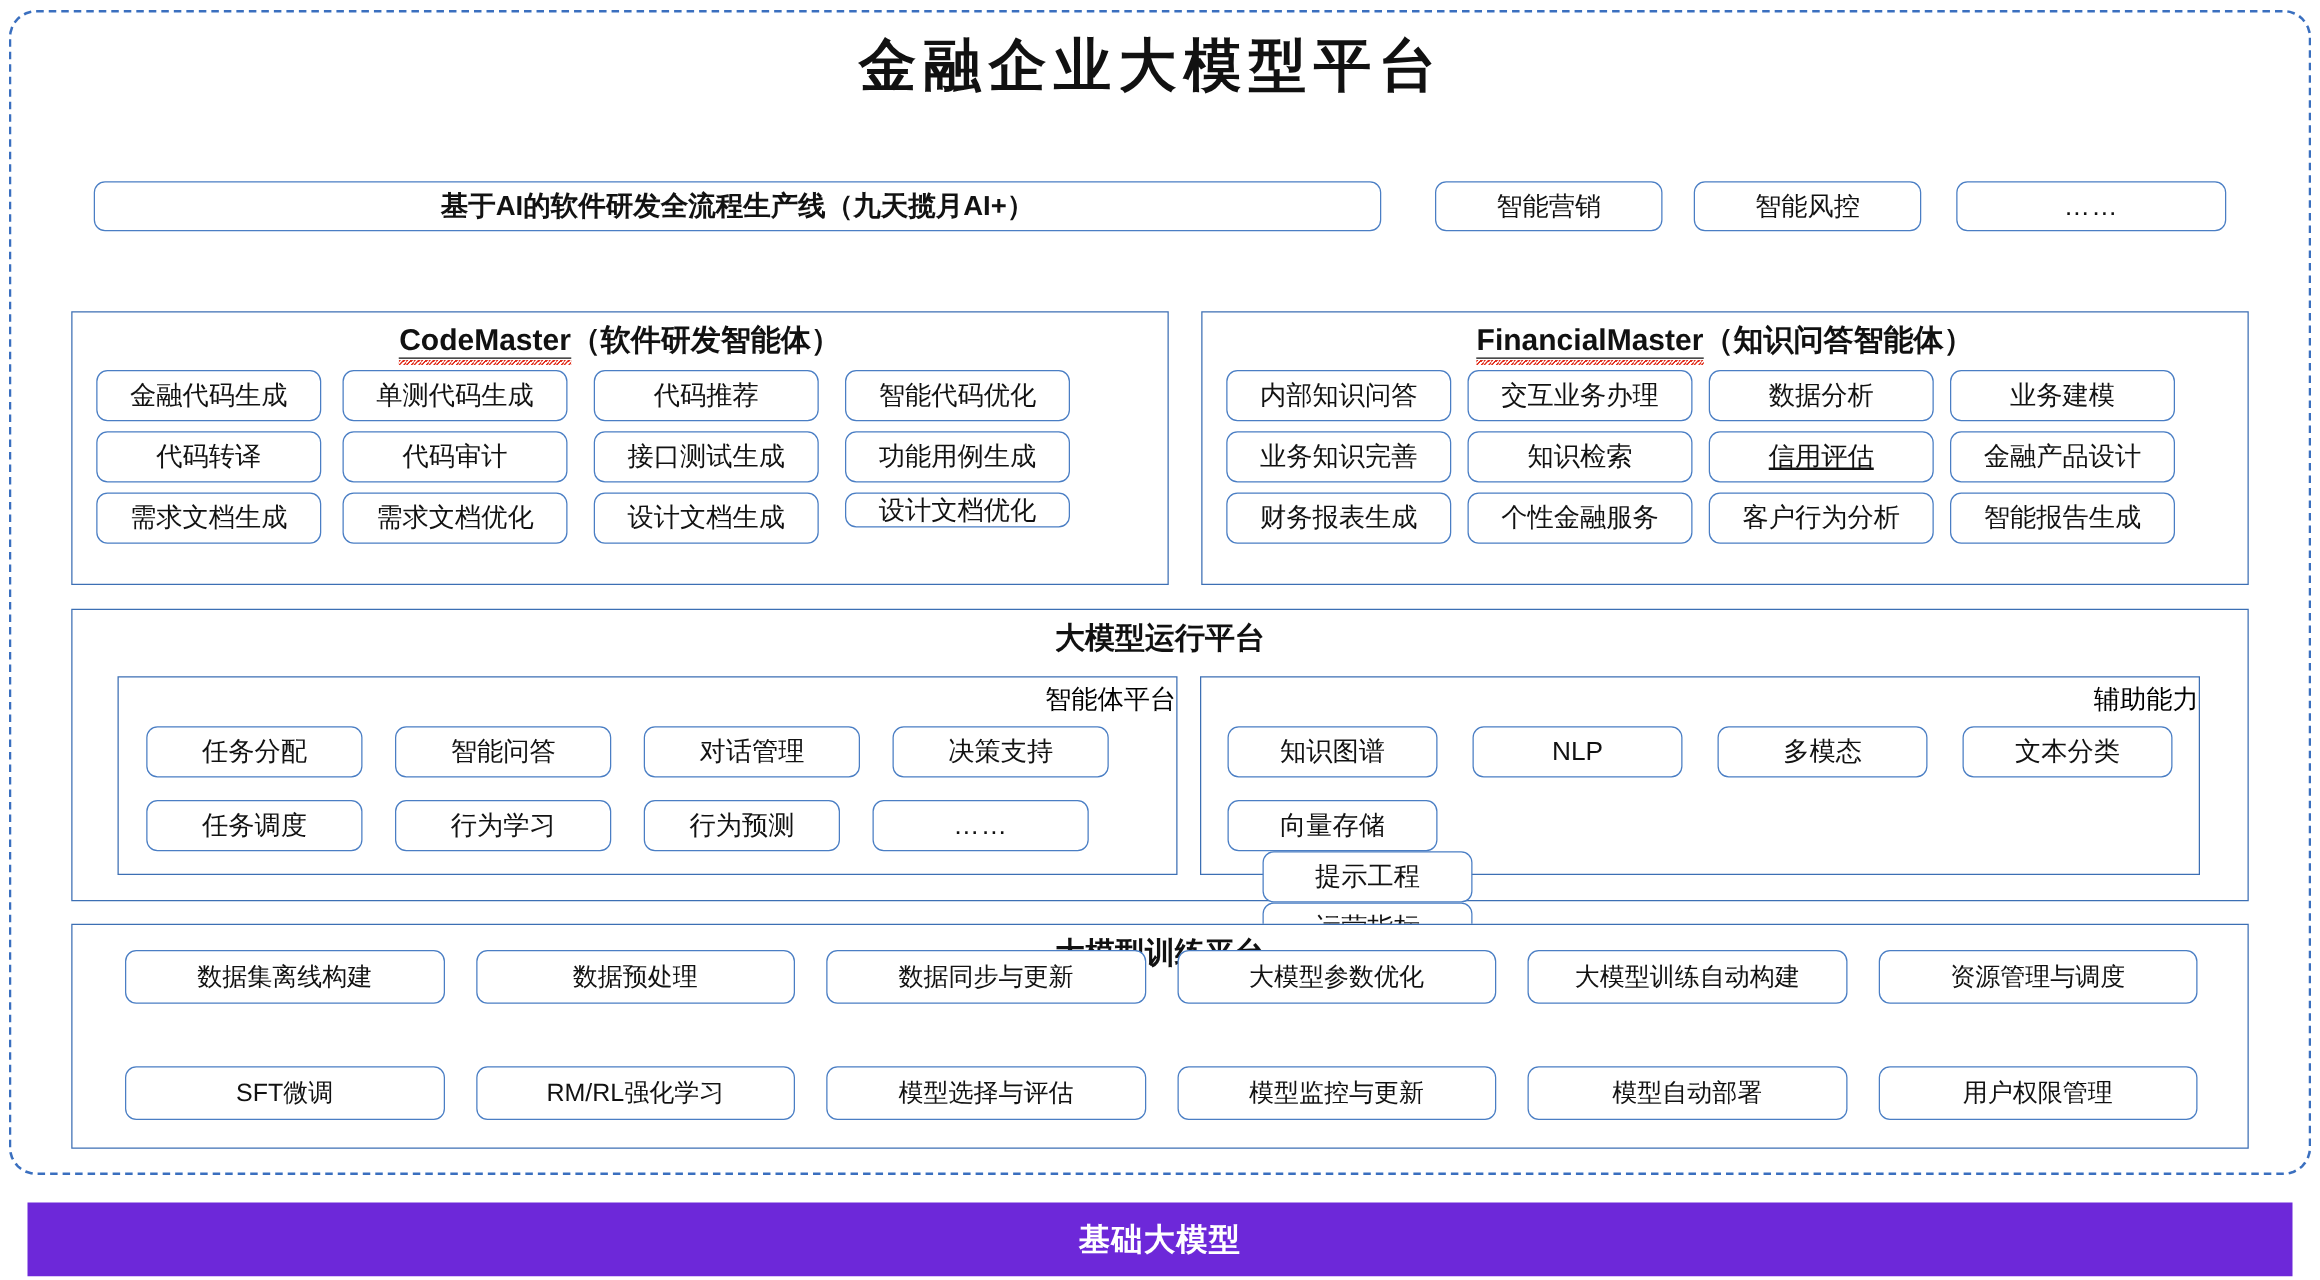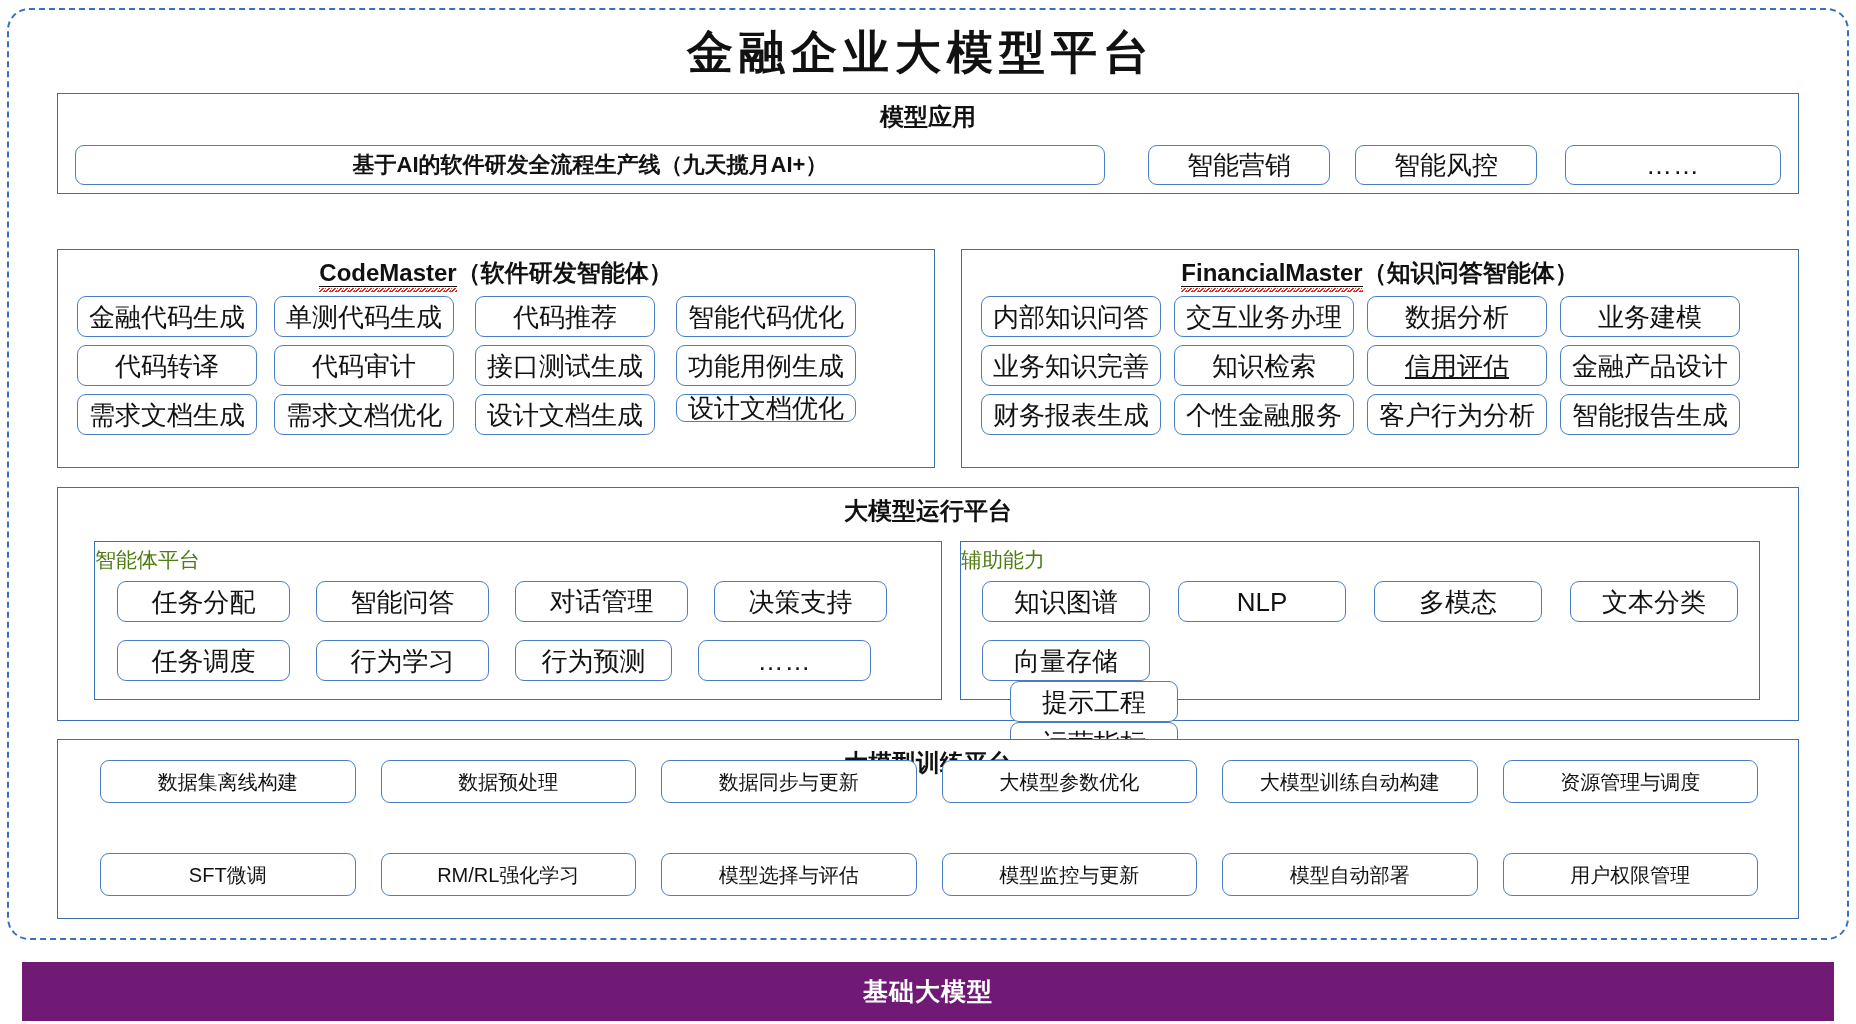--- a/index.html
+++ b/index.html
@@ -84,37 +84,37 @@
     content: "";
     position: absolute;
     left: 0;
     right: 0;
     bottom: 1px;
     height: 1.5px;
     background: #111111;
   }
 
   .sub-title {
-    text-align: left;
+    text-align: right;
     font-size: 21px;
     font-weight: 400;
-    color: #4d7c0f;
+    color: #000000;
     line-height: 28px;
     white-space: nowrap;
   }
 
   
   .chip {
     display: flex;
     align-items: center;
     justify-content: center;
     border: 1.4px solid #4A7EC4;
     border-radius: 9px;
     background: #ffffff;
-    font-size: 26px;
+    font-size: 21px;
     color: #121212;
     white-space: nowrap;
     line-height: 1;
   }
   .chip.small-text { font-size: 20px; }
   .chip.bold-text  { font-weight: 700; font-size: 22px; }
   .chip.ellipsis   { letter-spacing: 1px; }
 
   
   .chip-row {
@@ -122,21 +122,21 @@
     display: flex;
   }
 
   
   .base-bar {
     position: absolute;
     left: 22px;
     top: 962px;
     width: 1812px;
     height: 59px;
-    background: #701a75;
+    background: #6d28d9;
     display: flex;
     align-items: center;
     justify-content: center;
   }
   .base-bar-label {
     color: #ffffff;
     font-size: 25px;
     font-weight: 700;
     letter-spacing: 1px;
     white-space: nowrap;
@@ -144,23 +144,20 @@
 </style>
 </head>
 <body>
 
 <div id="root">
 
   <div class="outer-frame"></div>
 
   <div class="main-title">金融企业大模型平台</div>
 
-  <div class="panel" style="left:57px; top:93px; width:1742px; height:101px;">
-    <div class="panel-title" style="margin-top:8px;">模型应用</div>
-  </div>
   <div class="chip-row" style="left:75px; top:145px; width:1706px; height:40px;">
     <div class="chip bold-text" style="width:1030px; height:40px;">基于AI的软件研发全流程生产线（九天揽月AI+）</div>
     <div class="chip" style="width:182px; height:40px; margin-left:43px;">智能营销</div>
     <div class="chip" style="width:182px; height:40px; margin-left:25px;">智能风控</div>
     <div class="chip ellipsis" style="width:216px; height:40px; margin-left:28px;">……</div>
   </div>
 
   <div class="panel" style="left:57px; top:249px; width:878px; height:219px;">
     <div class="panel-title with-underline" style="margin-top:8px;">
       <span class="en">CodeMaster</span><span>（软件研发智能体）</span>

